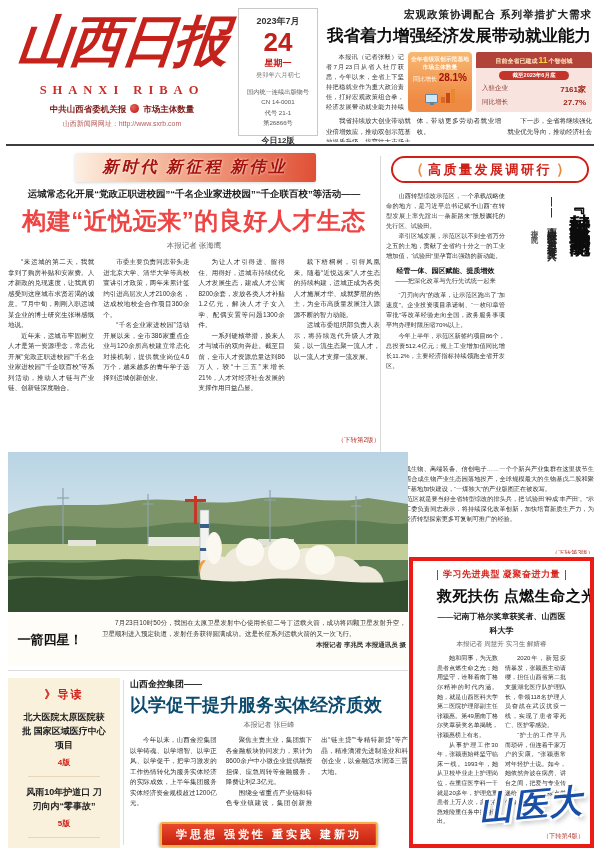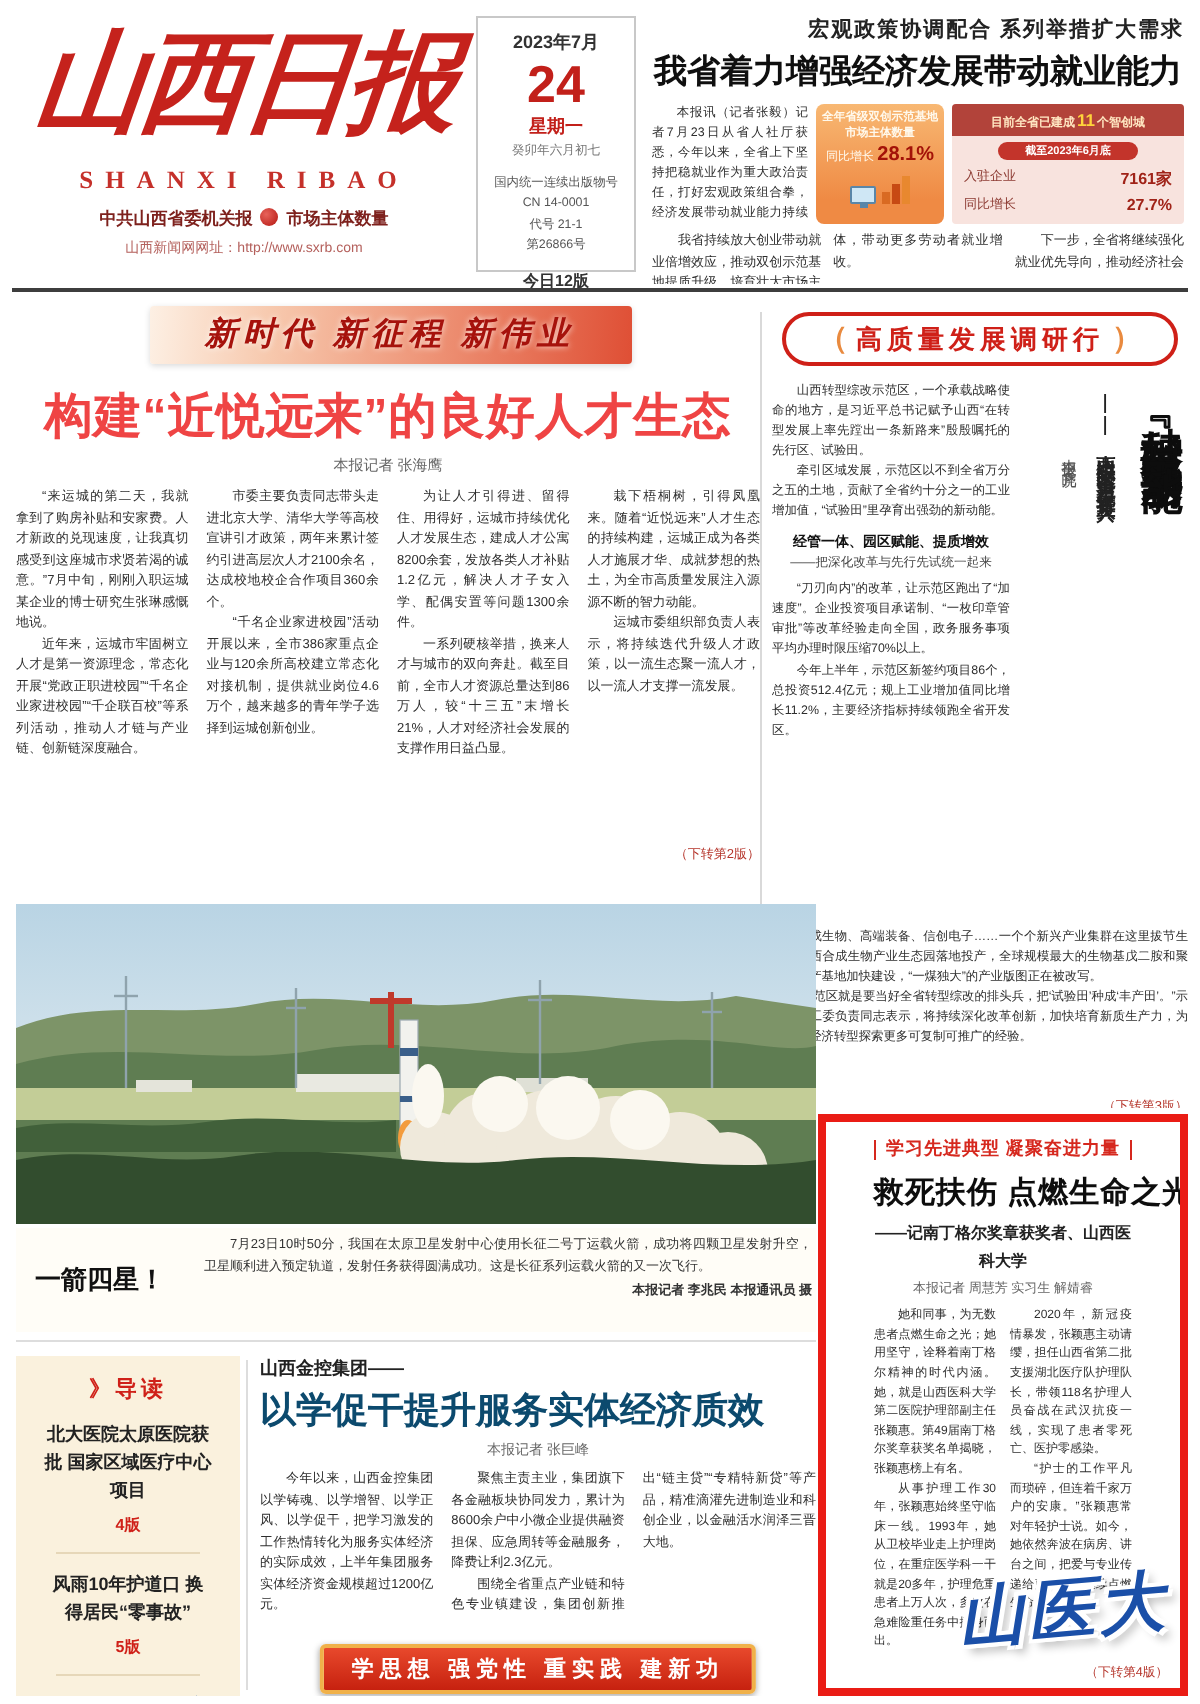--- a/index.html
+++ b/index.html
@@ -226,20 +226,21 @@
 
   <div class="abs rule-h"></div>
 
   <div class="abs banner-wrap">
     <div class="banner">
       <span>新时代 新征程 新伟业</span>
     </div>
   </div>
 
   <section class="abs mainstory">
+    <div class="ms-kicker">运城常态化开展“党政正职进校园”“千名企业家进校园”“千企联百校”等活动——</div>
     <h2>构建“近悦远来”的良好人才生态</h2>
     <div class="byline">本报记者 张海鹰</div>
     <div class="ms-body">
         <p class="bp">“来运城的第二天，我就拿到了购房补贴和安家费。人才新政的兑现速度，让我真切感受到这座城市求贤若渴的诚意。”7月中旬，刚刚入职运城某企业的博士研究生张琳感慨地说。</p>
         <p class="bp">近年来，运城市牢固树立人才是第一资源理念，常态化开展“党政正职进校园”“千名企业家进校园”“千企联百校”等系列活动，推动人才链与产业链、创新链深度融合。</p>
         <p class="bp">市委主要负责同志带头走进北京大学、清华大学等高校宣讲引才政策，两年来累计签约引进高层次人才2100余名，达成校地校企合作项目360余个。</p>
         <p class="bp">“千名企业家进校园”活动开展以来，全市386家重点企业与120余所高校建立常态化对接机制，提供就业岗位4.6万个，越来越多的青年学子选择到运城创新创业。</p>
         <p class="bp">为让人才引得进、留得住、用得好，运城市持续优化人才发展生态，建成人才公寓8200余套，发放各类人才补贴1.2亿元，解决人才子女入学、配偶安置等问题1300余件。</p>
         <p class="bp">一系列硬核举措，换来人才与城市的双向奔赴。截至目前，全市人才资源总量达到86万人，较“十三五”末增长21%，人才对经济社会发展的支撑作用日益凸显。</p>
         <p class="bp">栽下梧桐树，引得凤凰来。随着“近悦远来”人才生态的持续构建，运城正成为各类人才施展才华、成就梦想的热土，为全市高质量发展注入源源不断的智力动能。</p>
@@ -339,21 +340,21 @@
       <div class="cap-credit">本报记者 李兆民 本报通讯员 摄</div>
     </div>
   </div>
   <div class="abs rule-caption"></div>
 
   <aside class="abs guide">
     <div class="guide-title">》导读</div>
     <div class="g-item-text">北大医院太原医院获批 国家区域医疗中心项目</div>
     <div class="g-page">4版</div>
     <div class="g-sep"></div>
-    <div class="g-item-text">风雨10年护道口 换得居民“零事故”</div>
+    <div class="g-item-text">风雨10年护道口 刀刃向内“零事故”</div>
     <div class="g-page">5版</div>
     <div class="g-sep"></div>
     <div class="g-item-text g-blue">大运成都 青春之城</div>
 
   </aside>
 
   <div class="abs vrule2"></div>
 
   <section class="abs finance">
     <div class="fin-kicker">山西金控集团——</div>

